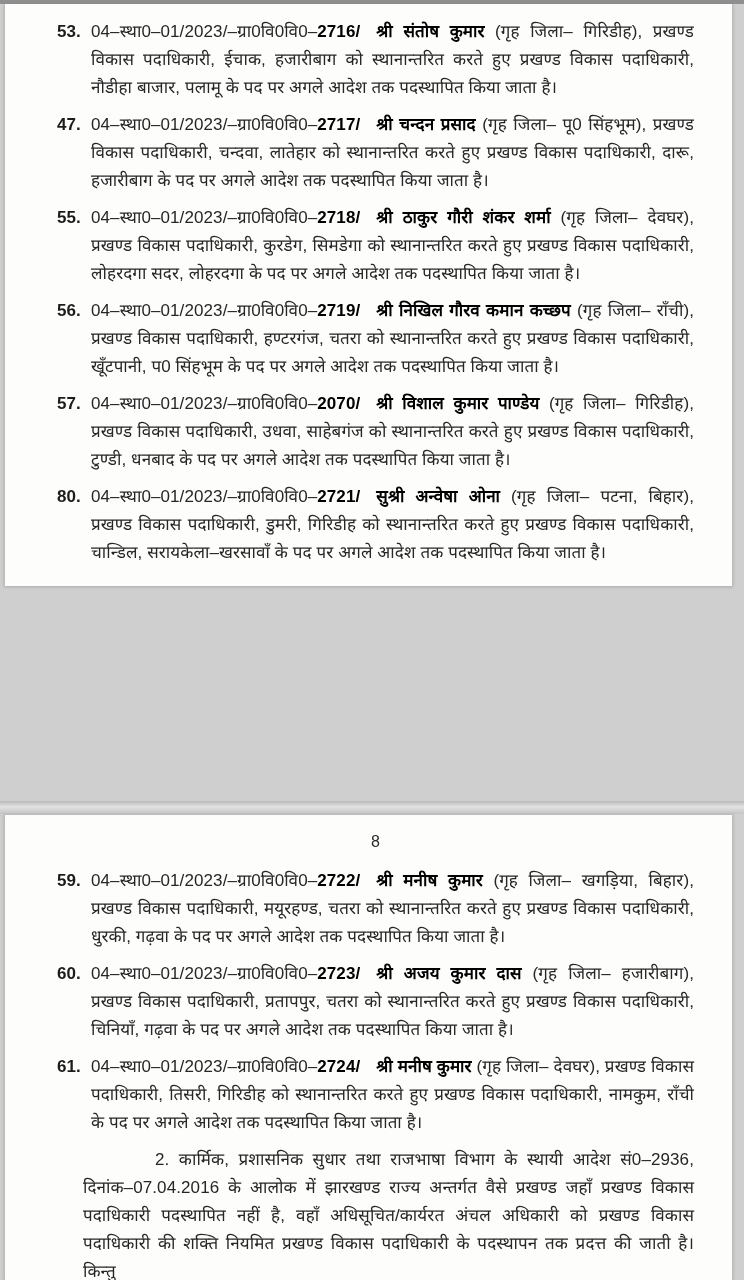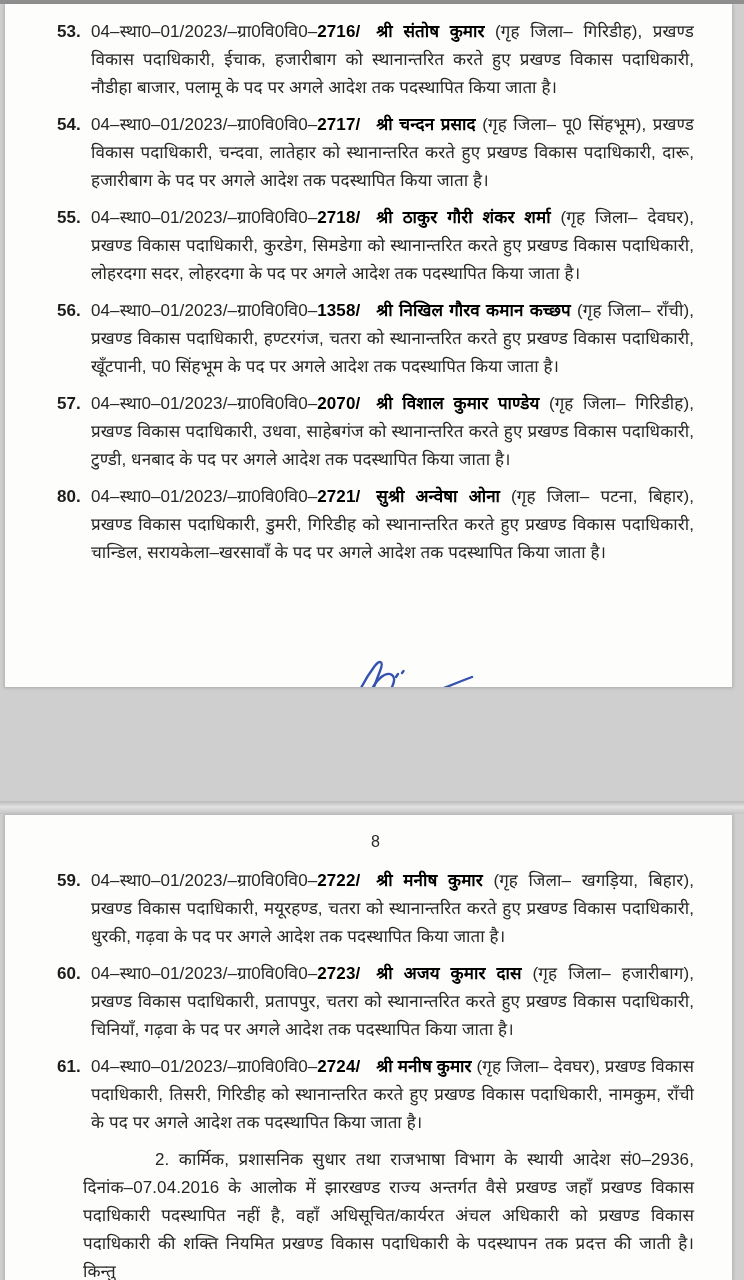--- a/index.html
+++ b/index.html
@@ -16,21 +16,21 @@
     background:#8f8f8f;
   }
   .page {
     position:absolute; left:4px; width:729px;
     background:#fdfdfc;
     border-left:1px solid #bdbdbd; border-right:1px solid #bdbdbd;
     box-shadow:0 1px 3px rgba(0,0,0,.18);
     overflow:hidden;
     color:#222;
   }
-  .page-1 { top:4px; height:683px; padding:14px 38px 0 52px; }
+  .page-1 { top:4px; height:582px; padding:14px 38px 0 52px; }
   .gap-band {
     position:absolute; left:0; top:801px; width:744px; height:13px;
     background:linear-gradient(#b9b9b9, #e2e2e2 45%, #c4c4c4);
   }
   .page-2 { top:814px; height:466px; padding:18px 38px 0 52px; border-top:1px solid #bdbdbd; }
 
   .order-item {
     display:flex;
     margin-bottom:9px;
     font-size:17px; line-height:28px;
@@ -78,32 +78,32 @@
 <div class="top-edge"></div>
 
 <div class="page page-1">
 
   <div class="order-item">
     <span class="item-no">53.</span>
     <span class="item-text"><span>04–स्था0–01/2023/–ग्रा0वि0वि0–</span><span class="ref-num">2716/</span><span class="person-name">श्री संतोष कुमार</span><span> (गृह जिला– गिरिडीह), प्रखण्ड विकास पदाधिकारी, ईचाक, हजारीबाग को स्थानान्तरित करते हुए प्रखण्ड विकास पदाधिकारी, नौडीहा बाजार, पलामू के पद पर अगले आदेश तक पदस्थापित किया जाता है।</span></span>
   </div>
 
   <div class="order-item">
-    <span class="item-no">54.</span>
+    <span class="item-no">47.</span>
     <span class="item-text"><span>04–स्था0–01/2023/–ग्रा0वि0वि0–</span><span class="ref-num">2717/</span><span class="person-name">श्री चन्दन प्रसाद</span><span> (गृह जिला– पू0 सिंहभूम), प्रखण्ड विकास पदाधिकारी, चन्दवा, लातेहार को स्थानान्तरित करते हुए प्रखण्ड विकास पदाधिकारी, दारू, हजारीबाग के पद पर अगले आदेश तक पदस्थापित किया जाता है।</span></span>
   </div>
 
   <div class="order-item">
     <span class="item-no">55.</span>
     <span class="item-text"><span>04–स्था0–01/2023/–ग्रा0वि0वि0–</span><span class="ref-num">2718/</span><span class="person-name">श्री ठाकुर गौरी शंकर शर्मा</span><span> (गृह जिला– देवघर), प्रखण्ड विकास पदाधिकारी, कुरडेग, सिमडेगा को स्थानान्तरित करते हुए प्रखण्ड विकास पदाधिकारी, लोहरदगा सदर, लोहरदगा के पद पर अगले आदेश तक पदस्थापित किया जाता है।</span></span>
   </div>
 
   <div class="order-item">
     <span class="item-no">56.</span>
-    <span class="item-text"><span>04–स्था0–01/2023/–ग्रा0वि0वि0–</span><span class="ref-num">1358/</span><span class="person-name">श्री निखिल गौरव कमान कच्छप</span><span> (गृह जिला– राँची), प्रखण्ड विकास पदाधिकारी, हण्टरगंज, चतरा को स्थानान्तरित करते हुए प्रखण्ड विकास पदाधिकारी, खूँटपानी, प0 सिंहभूम के पद पर अगले आदेश तक पदस्थापित किया जाता है।</span></span>
+    <span class="item-text"><span>04–स्था0–01/2023/–ग्रा0वि0वि0–</span><span class="ref-num">2719/</span><span class="person-name">श्री निखिल गौरव कमान कच्छप</span><span> (गृह जिला– राँची), प्रखण्ड विकास पदाधिकारी, हण्टरगंज, चतरा को स्थानान्तरित करते हुए प्रखण्ड विकास पदाधिकारी, खूँटपानी, प0 सिंहभूम के पद पर अगले आदेश तक पदस्थापित किया जाता है।</span></span>
   </div>
 
   <div class="order-item">
     <span class="item-no">57.</span>
     <span class="item-text"><span>04–स्था0–01/2023/–ग्रा0वि0वि0–</span><span class="ref-num">2070/</span><span class="person-name">श्री विशाल कुमार पाण्डेय</span><span> (गृह जिला– गिरिडीह), प्रखण्ड विकास पदाधिकारी, उधवा, साहेबगंज को स्थानान्तरित करते हुए प्रखण्ड विकास पदाधिकारी, टुण्डी, धनबाद के पद पर अगले आदेश तक पदस्थापित किया जाता है।</span></span>
   </div>
 
   <div class="order-item">
     <span class="item-no">80.</span>
     <span class="item-text"><span>04–स्था0–01/2023/–ग्रा0वि0वि0–</span><span class="ref-num">2721/</span><span class="person-name">सुश्री अन्वेषा ओना</span><span> (गृह जिला– पटना, बिहार), प्रखण्ड विकास पदाधिकारी, डुमरी, गिरिडीह को स्थानान्तरित करते हुए प्रखण्ड विकास पदाधिकारी, चान्डिल, सरायकेला–खरसावाँ के पद पर अगले आदेश तक पदस्थापित किया जाता है।</span></span>

